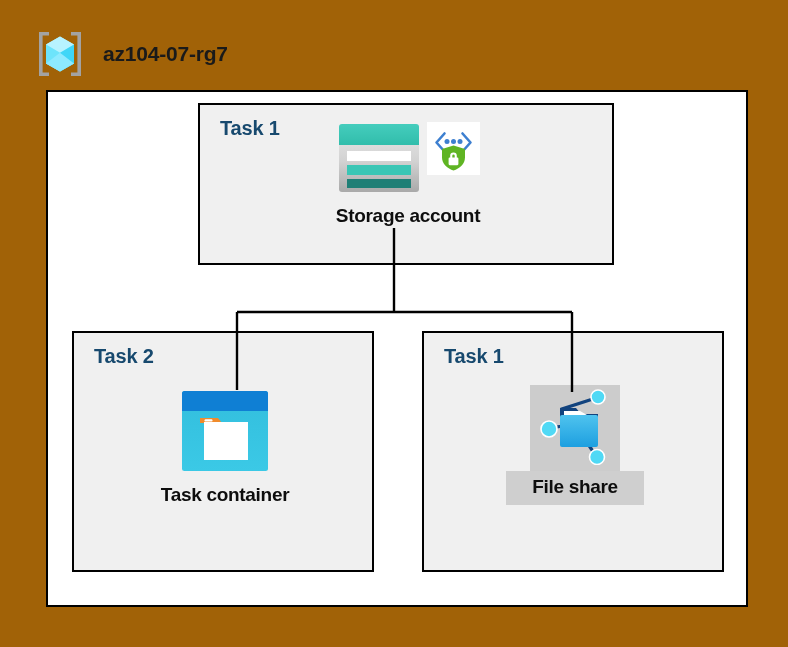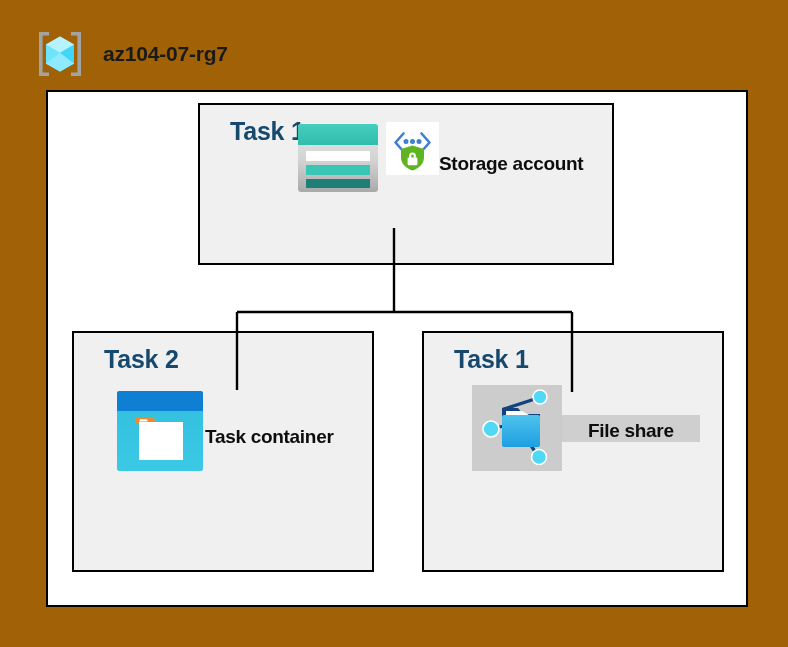--- a/index.html
+++ b/index.html
@@ -63,34 +63,34 @@
     background: #f0f0f0;
     border: 2px solid #000000;
     box-sizing: border-box;
   }
   .task-box.task1 { left: 198px; top: 103px; width: 416px; height: 162px; }
   .task-box.task2 { left: 72px;  top: 331px; width: 302px; height: 241px; padding-left: 29px; }
   .task-box.task3 { left: 422px; top: 331px; width: 302px; height: 241px; }
 
   .task-label {
     position: absolute;
-    left: 30px;
+    left: 20px;
     top: 12px;
-    font-size: 25px;
+    font-size: 20px;
     font-weight: bold;
     color: #17496e;
     letter-spacing: -0.2px;
     white-space: nowrap;
   }
 
   
   .node {
     position: absolute;
     display: flex;
-    flex-direction: row;
+    flex-direction: column;
     align-items: center;
   }
   .node-icons {
     display: flex;
     align-items: flex-start;
     justify-content: center;
     gap: 6px;
   }
   .node-caption {
     margin-top: 7px;
@@ -105,21 +105,21 @@
   .node.blob      { left: 41px;  top: 56px; width: 220px; }
   .node.fileshare { left: 48px;  top: 52px; width: 206px; }
 
   
   .hl-icon-bg {
     background: #cccccc;
     padding: 4px 6px 2px 6px;
   }
   .hl-caption {
     background: #cfcfcf;
-    padding: 5px 26px 0 26px;
+    padding: 5px 26px 7px 26px;
     margin-top: 0;
   }
 
   
   .connectors {
     position: absolute;
     left: 0;
     top: 0;
     width: 788px;
     height: 647px;

